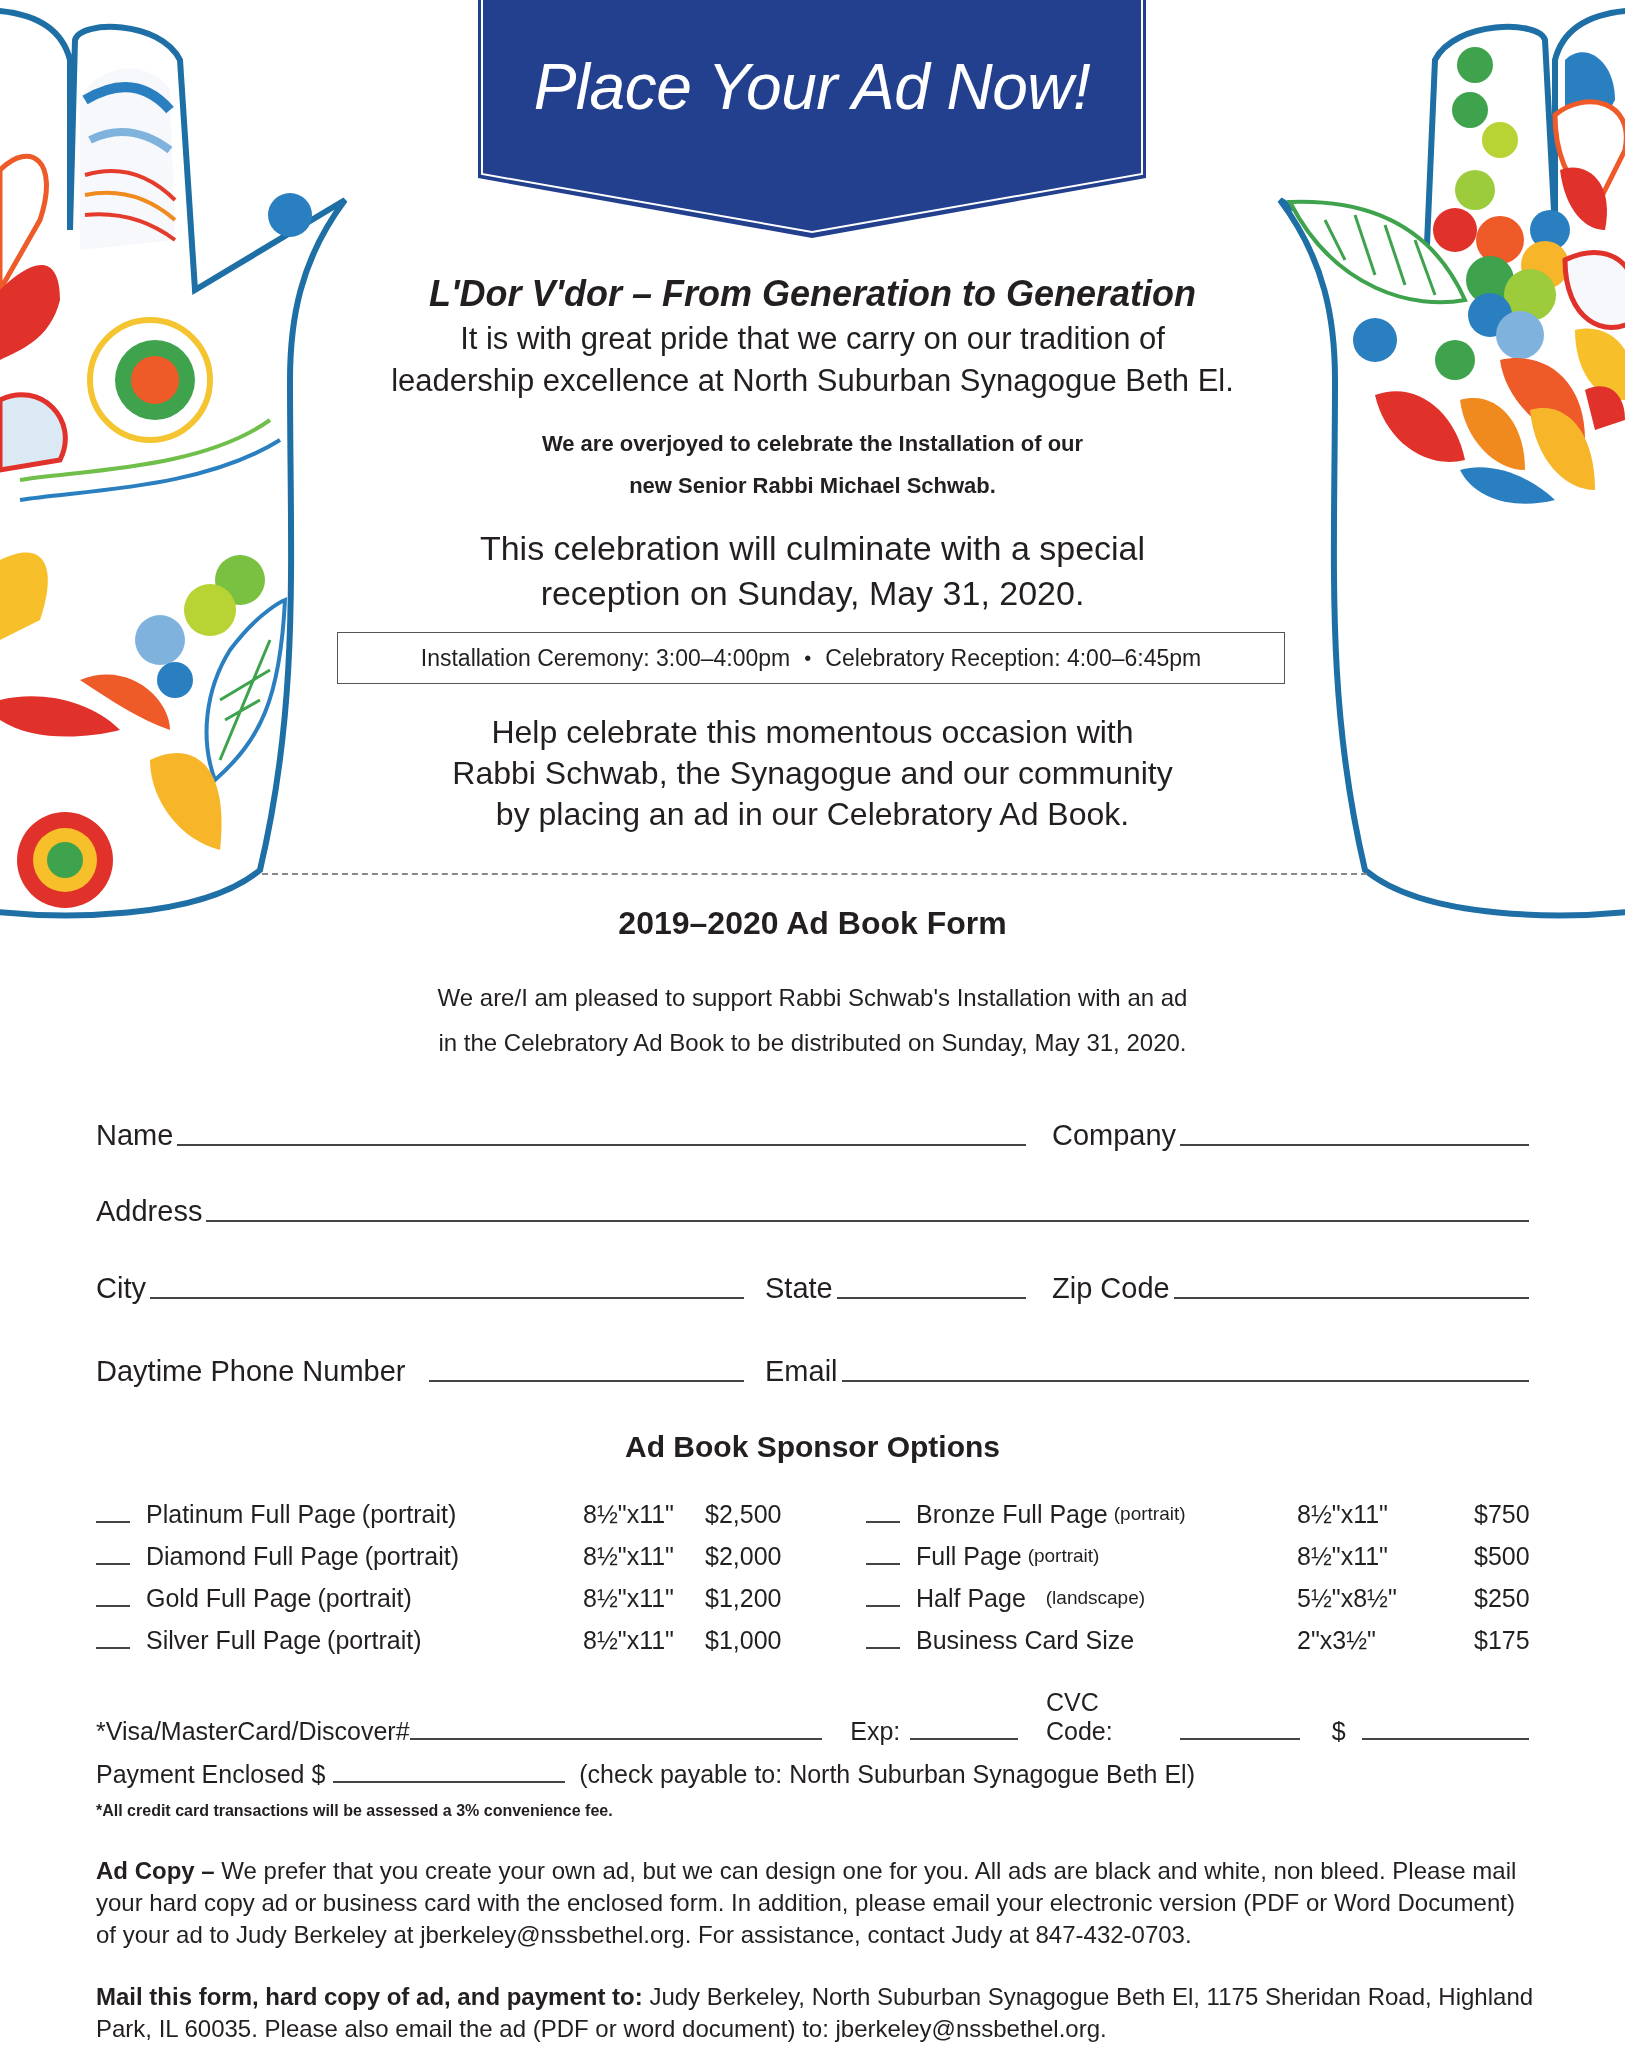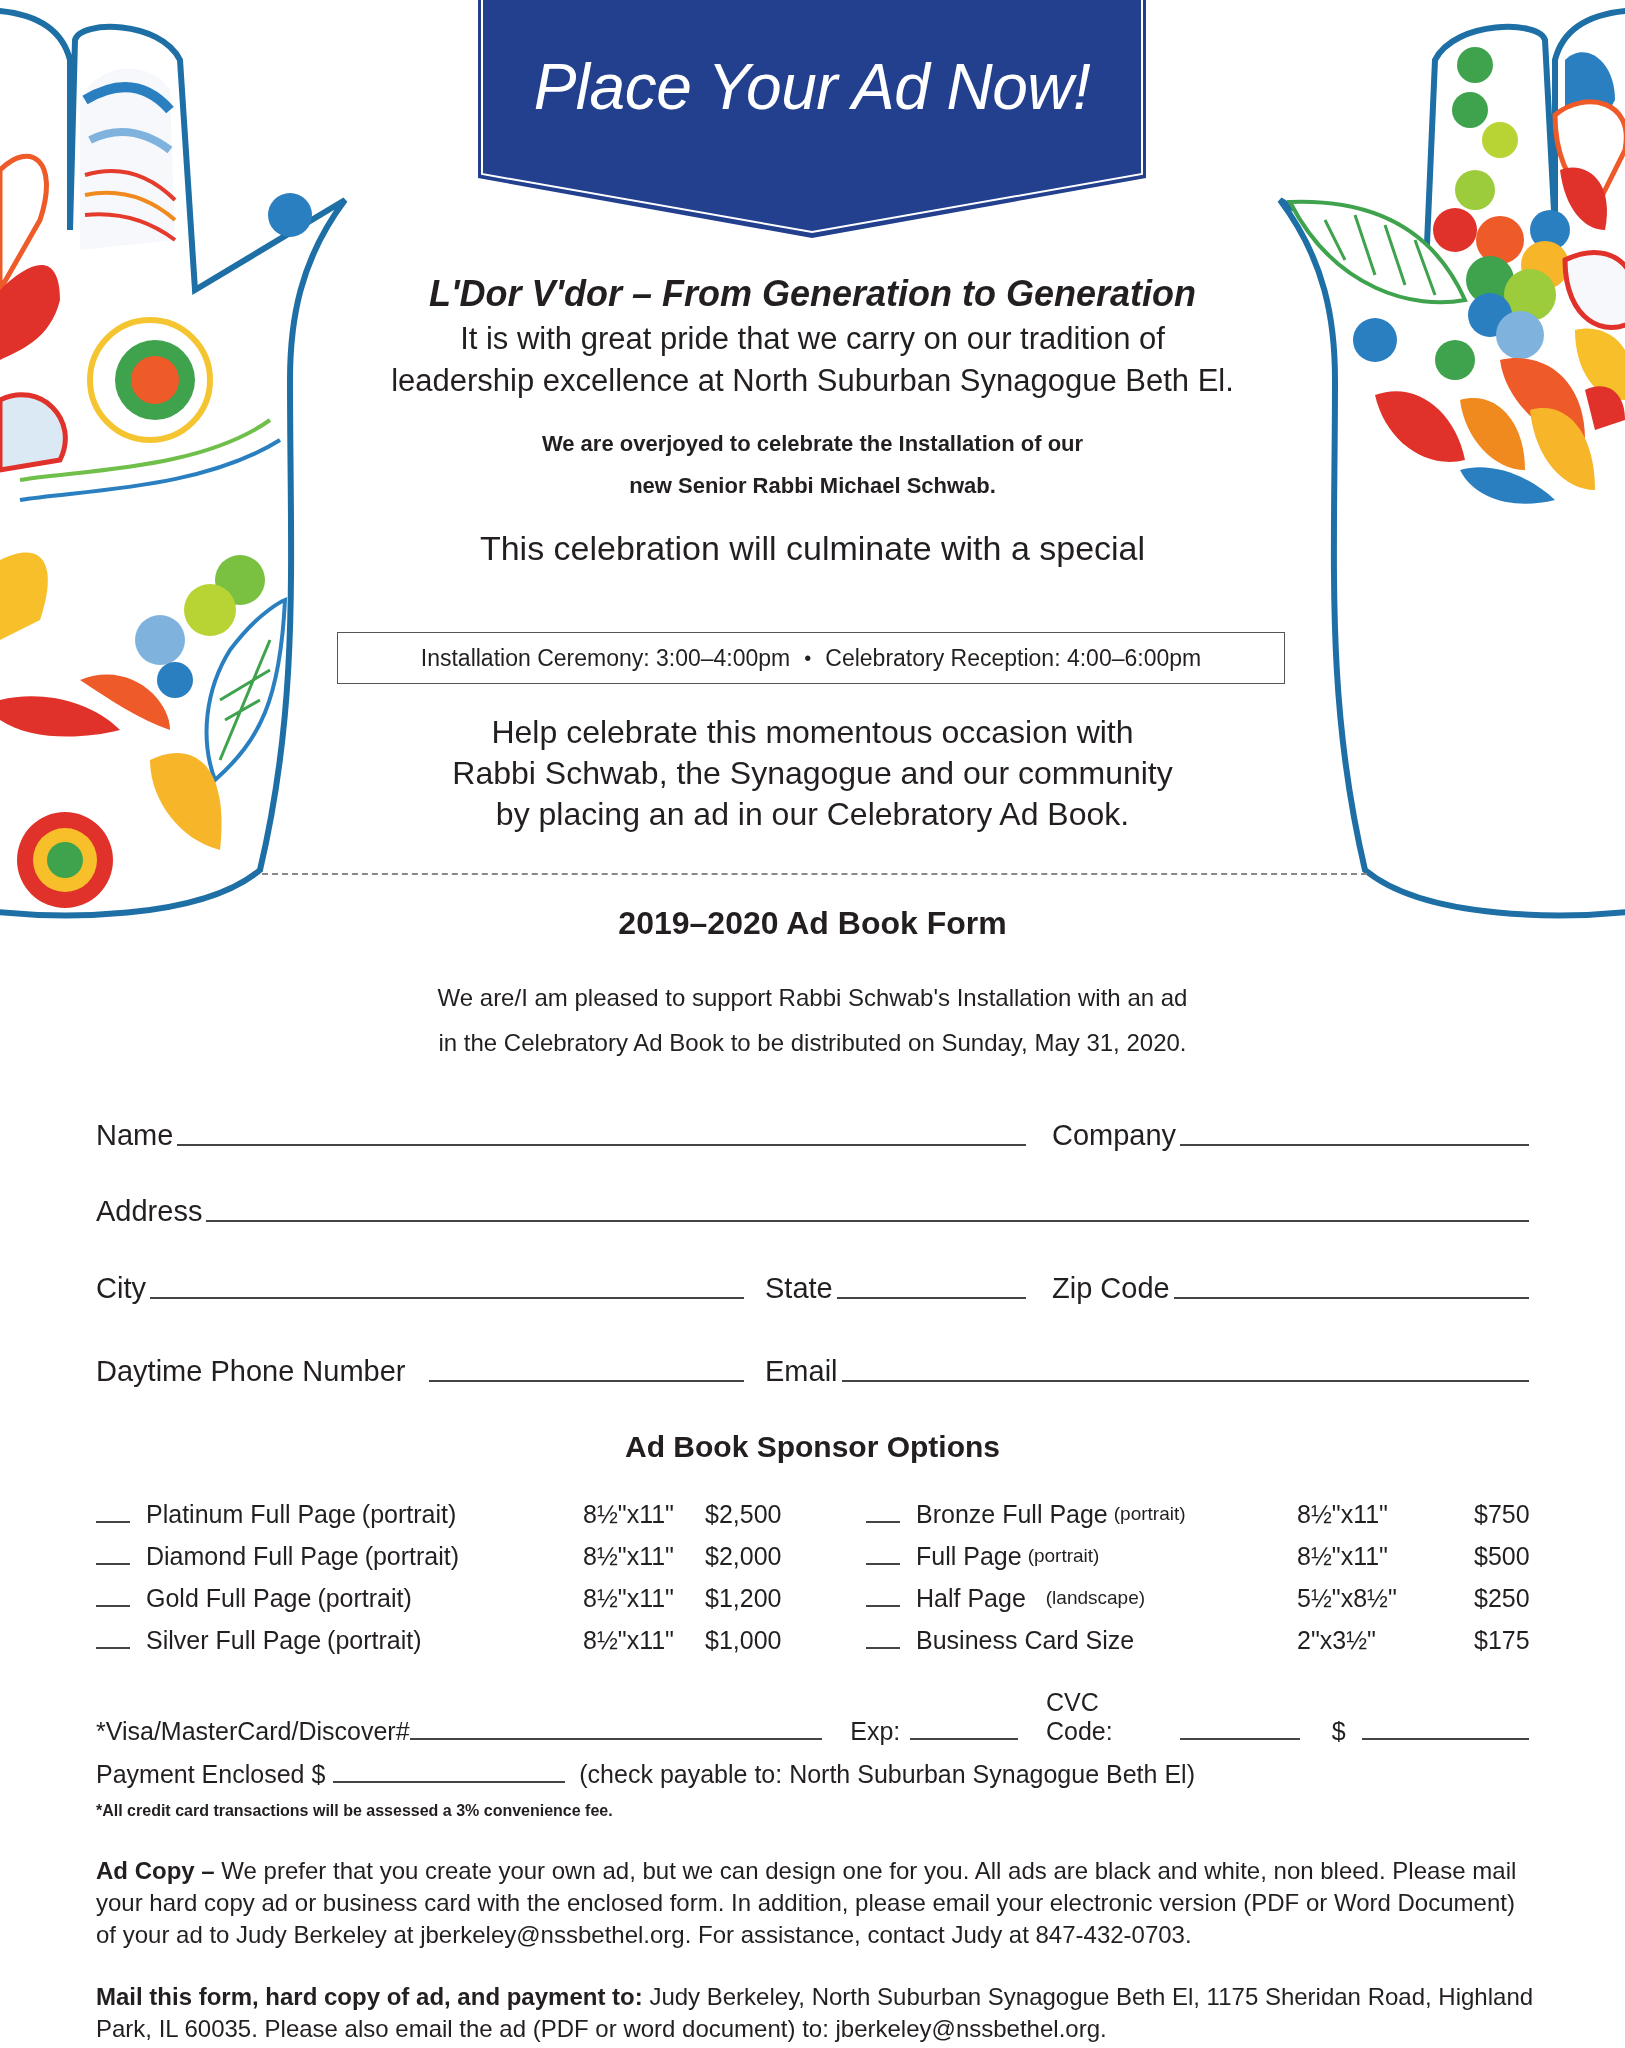--- a/index.html
+++ b/index.html
@@ -129,26 +129,27 @@
 <div class="abs center-block t-intro">
   <div>It is with great pride that we carry on our tradition of</div>
   <div>leadership excellence at North Suburban Synagogue Beth El.</div>
 </div>
 <div class="abs center-block t-overjoyed">
   <div>We are overjoyed to celebrate the Installation of our</div>
   <div>new Senior Rabbi Michael Schwab.</div>
 </div>
 <div class="abs center-block t-celebration">
   <div>This celebration will culminate with a special</div>
+  <div>reception on Sunday, May 31, 2020.</div>
 </div>
 
 <div id="schedule-box" class="abs">
   <span>Installation Ceremony: 3:00–4:00pm</span>
   <span class="bullet">•</span>
-  <span>Celebratory Reception: 4:00–6:00pm</span>
+  <span>Celebratory Reception: 4:00–6:45pm</span>
 </div>
 
 <div class="abs center-block t-help">
   <div>Help celebrate this momentous occasion with</div>
   <div>Rabbi Schwab, the Synagogue and our community</div>
   <div>by placing an ad in our Celebratory Ad Book.</div>
 </div>
 
 <div id="cut-line" class="abs"></div>
 

